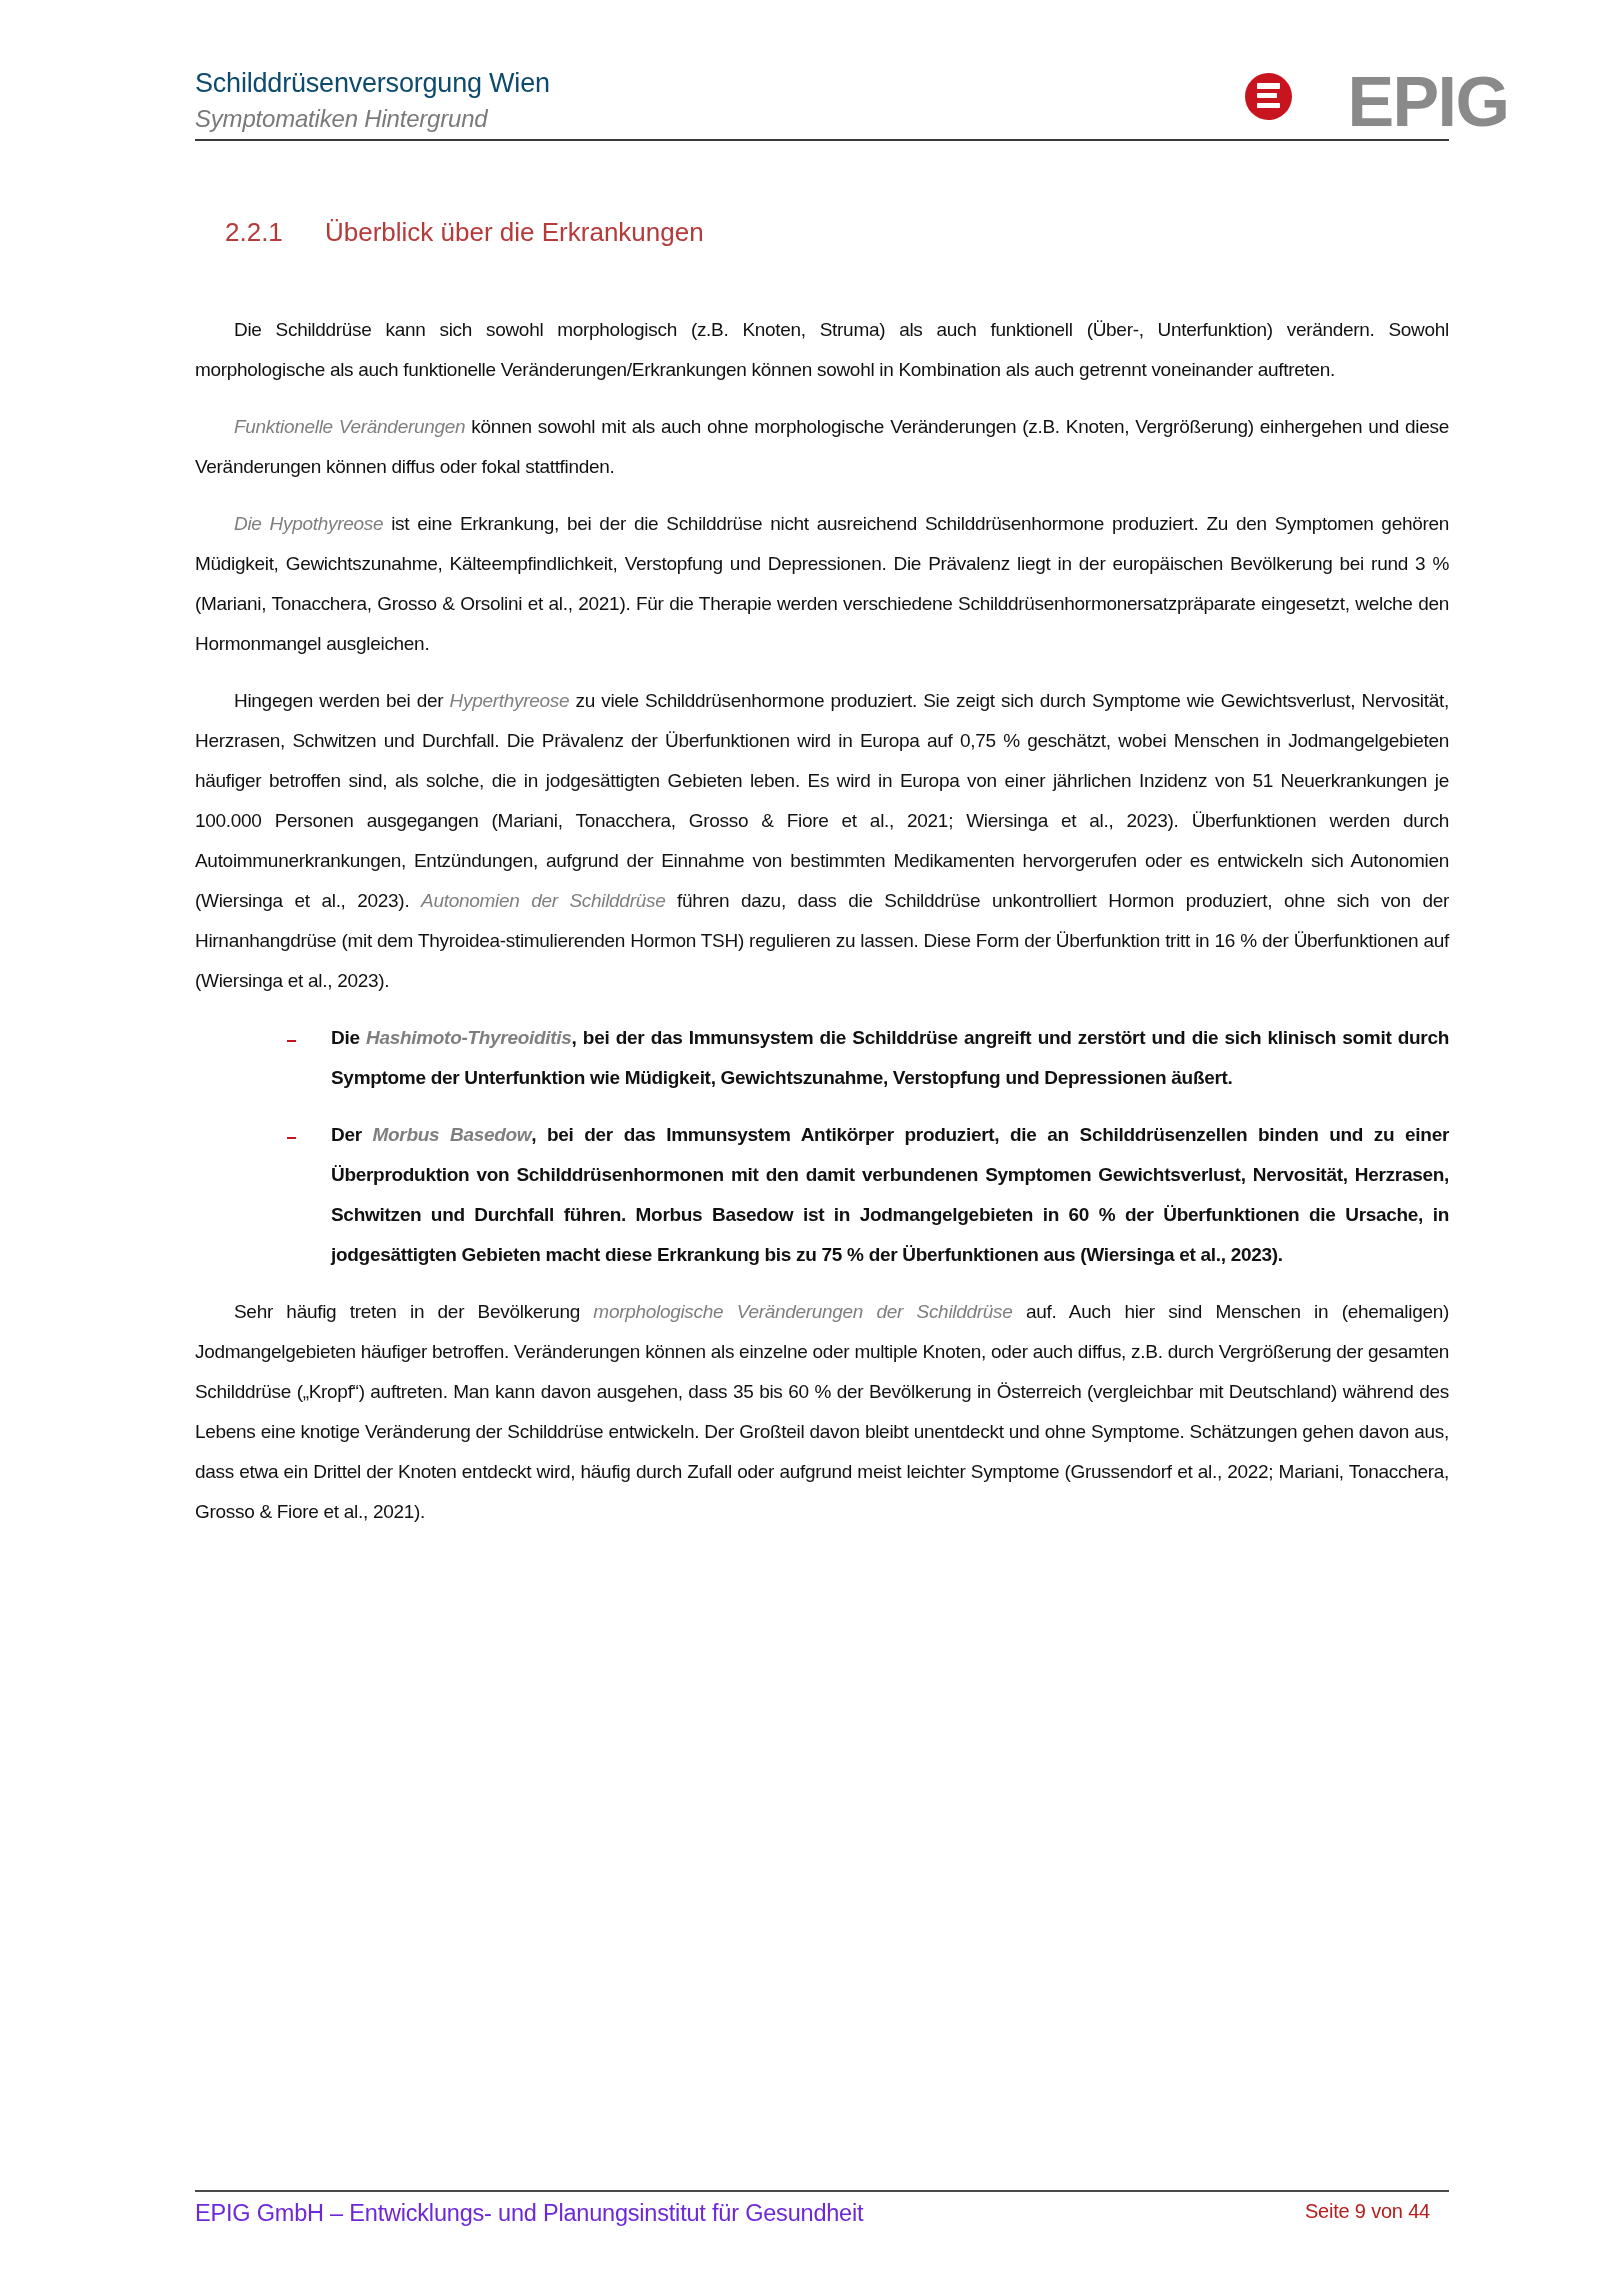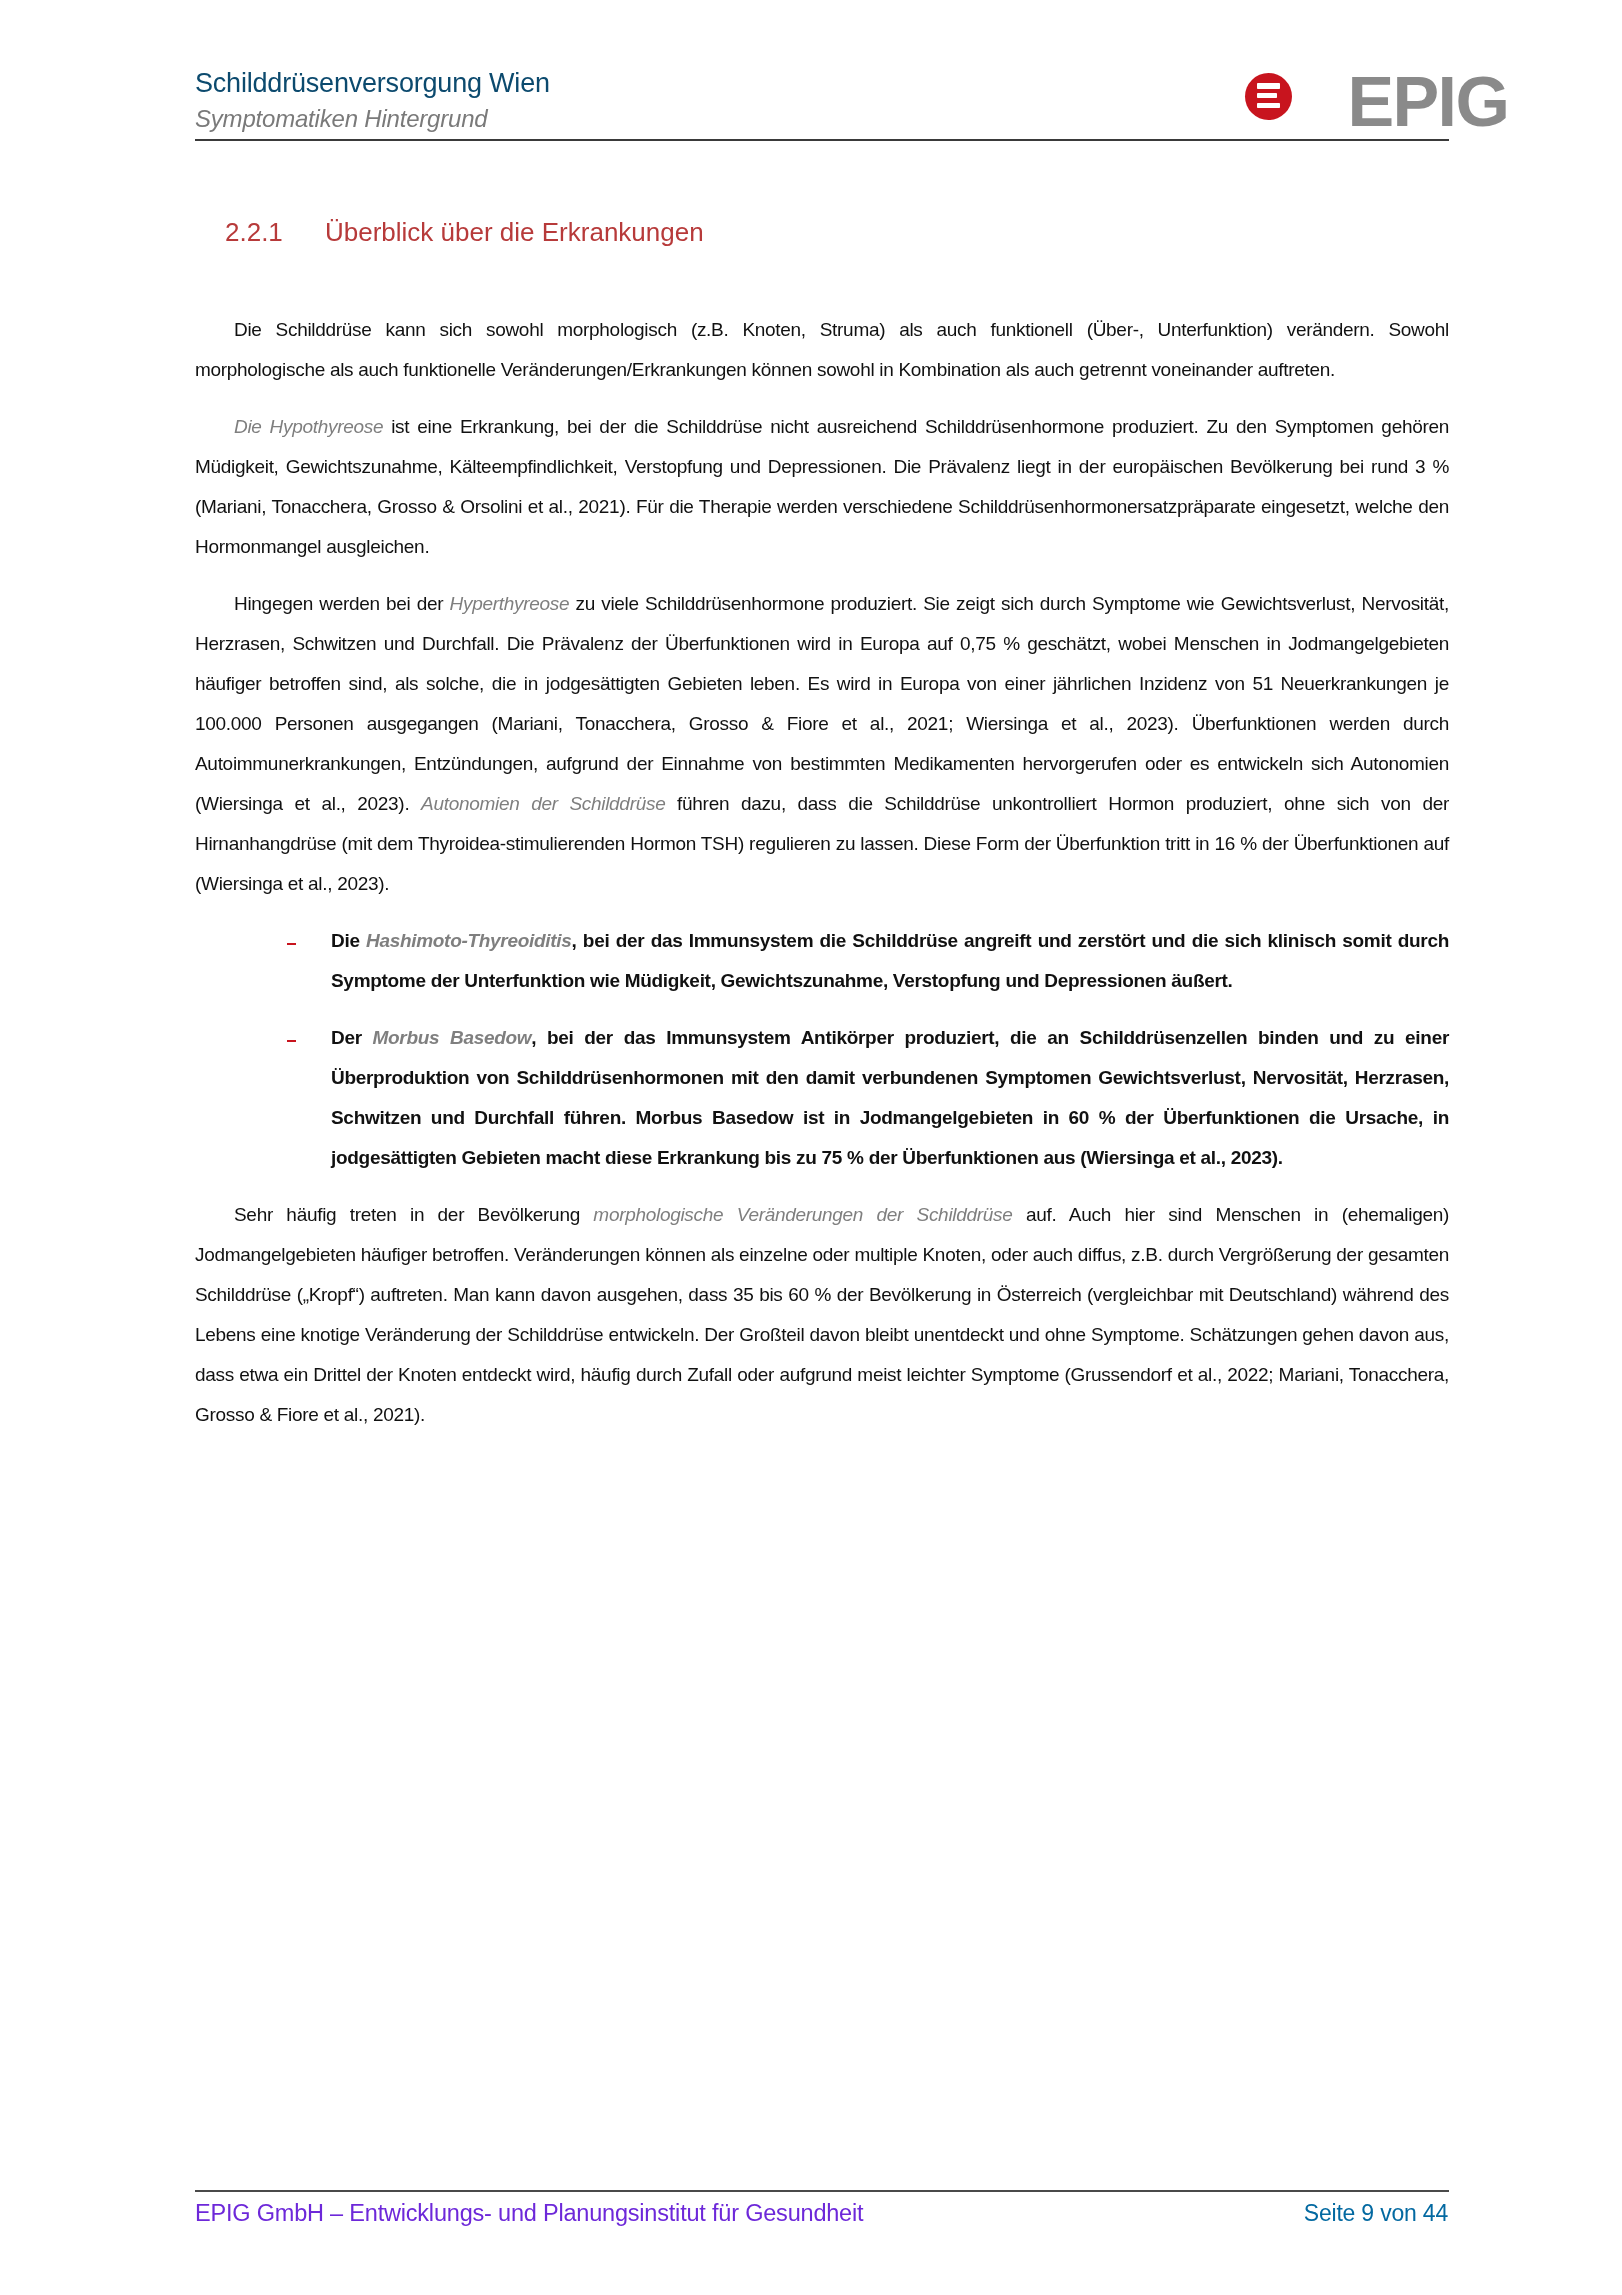--- a/index.html
+++ b/index.html
@@ -21,21 +21,21 @@
 
   .content { position: absolute; left: 195px; top: 280px; width: 1254px; font-size: 19px; line-height: 40px; text-align: justify; letter-spacing: -0.3px; margin-top: 30px; }
   .content p { margin: 0 0 17px 0; text-indent: 39px; }
   .em { color: #7f7f7f; font-style: italic; }
   .list { margin: 0 0 17px 0; padding: 0; list-style: none; font-weight: bold; }
   .list li { position: relative; padding-left: 136px; margin-bottom: 17px; }
   .list li .bullet { position: absolute; left: 92px; top: 22px; width: 9px; height: 1.6px; background: #c8141e; }
 
   .footer-rule { position: absolute; left: 195px; top: 2190px; width: 1254px; height: 2.4px; background: #4a4a4a; }
   .footer-left { position: absolute; left: 195px; top: 2200px; font-size: 23.5px; color: #6d28d9; letter-spacing: -0.2px; }
-  .footer-right { position: absolute; right: 174px; top: 2200px; font-size: 23px; color: #0369a1; letter-spacing: -0.2px; }
+  .footer-right { position: absolute; right: 192px; top: 2200px; font-size: 20px; color: #b91c1c; letter-spacing: -0.2px; }
 </style>
 </head>
 <body>
 
 <div class="header-title">Schilddrüsenversorgung Wien</div>
 <div class="header-sub">Symptomatiken Hintergrund</div>
 <div class="logo">
   <div class="logo-mark">
     <span class="b1"></span>
       <span class="b2"></span>
@@ -45,20 +45,23 @@
 </div>
 <div class="header-rule"></div>
 
 <div class="heading">
   <span class="num">2.2.1</span><span>Überblick über die Erkrankungen</span>
 </div>
 
 <div class="content">
   <p>
     <span>Die Schilddrüse kann sich sowohl morphologisch (z.B. Knoten, Struma) als auch funktionell (Über-, Unterfunktion) verändern. Sowohl morphologische als auch funktionelle Veränderungen/Erkrankungen können sowohl in Kombination als auch getrennt voneinander auftreten.</span>
+  </p>
+  <p>
+    <span class="em">Funktionelle Veränderungen</span><span> können sowohl mit als auch ohne morphologische Veränderungen (z.B. Knoten, Vergrößerung) einhergehen und diese Veränderungen können diffus oder fokal stattfinden.</span>
   </p>
   <p>
     <span class="em">Die Hypothyreose</span><span> ist eine Erkrankung, bei der die Schilddrüse nicht ausreichend Schilddrüsenhormone produziert. Zu den Symptomen gehören Müdigkeit, Gewichtszunahme, Kälteempfindlichkeit, Verstopfung und Depressionen. Die Prävalenz liegt in der europäischen Bevölkerung bei rund 3 % (Mariani, Tonacchera, Grosso &amp; Orsolini et al., 2021). Für die Therapie werden verschiedene Schilddrüsenhormonersatzpräparate eingesetzt, welche den Hormonmangel ausgleichen.</span>
   </p>
   <p>
     <span>Hingegen werden bei der </span><span class="em">Hyperthyreose</span><span> zu viele Schilddrüsenhormone produziert. Sie zeigt sich durch Symptome wie Gewichtsverlust, Nervosität, Herzrasen, Schwitzen und Durchfall. Die Prävalenz der Überfunktionen wird in Europa auf 0,75 % geschätzt, wobei Menschen in Jodmangelgebieten häufiger betroffen sind, als solche, die in jodgesättigten Gebieten leben. Es wird in Europa von einer jährlichen Inzidenz von 51 Neuerkrankungen je 100.000 Personen ausgegangen (Mariani, Tonacchera, Grosso &amp; Fiore et al., 2021; Wiersinga et al., 2023). Überfunktionen werden durch Autoimmunerkrankungen, Entzündungen, aufgrund der Einnahme von bestimmten Medikamenten hervorgerufen oder es entwickeln sich Autonomien (Wiersinga et al., 2023). </span><span class="em">Autonomien der Schilddrüse</span><span> führen dazu, dass die Schilddrüse unkontrolliert Hormon produziert, ohne sich von der Hirnanhangdrüse (mit dem Thyroidea-stimulierenden Hormon TSH) regulieren zu lassen. Diese Form der Überfunktion tritt in 16 % der Überfunktionen auf (Wiersinga et al., 2023).</span>
   </p>
 
   <ul class="list">
     <li>

